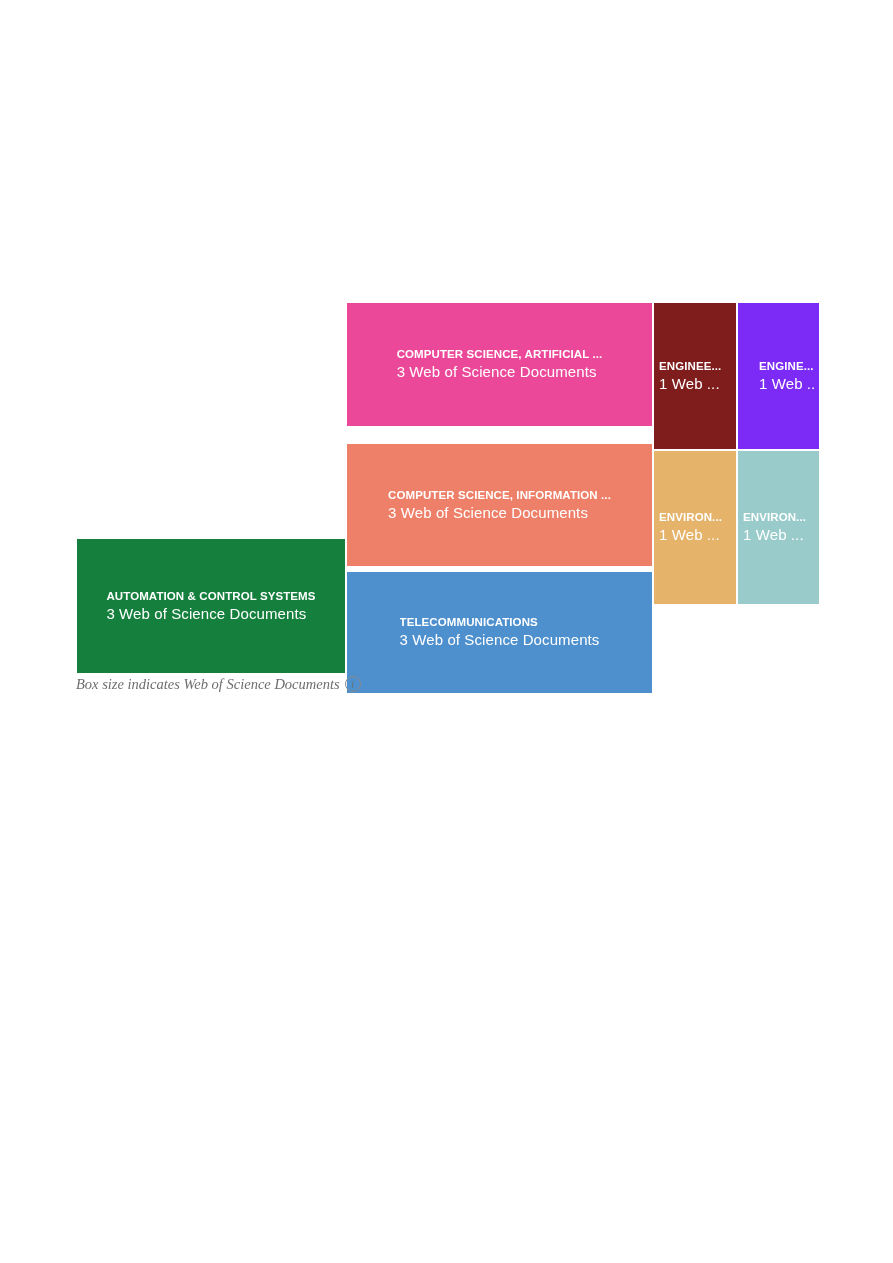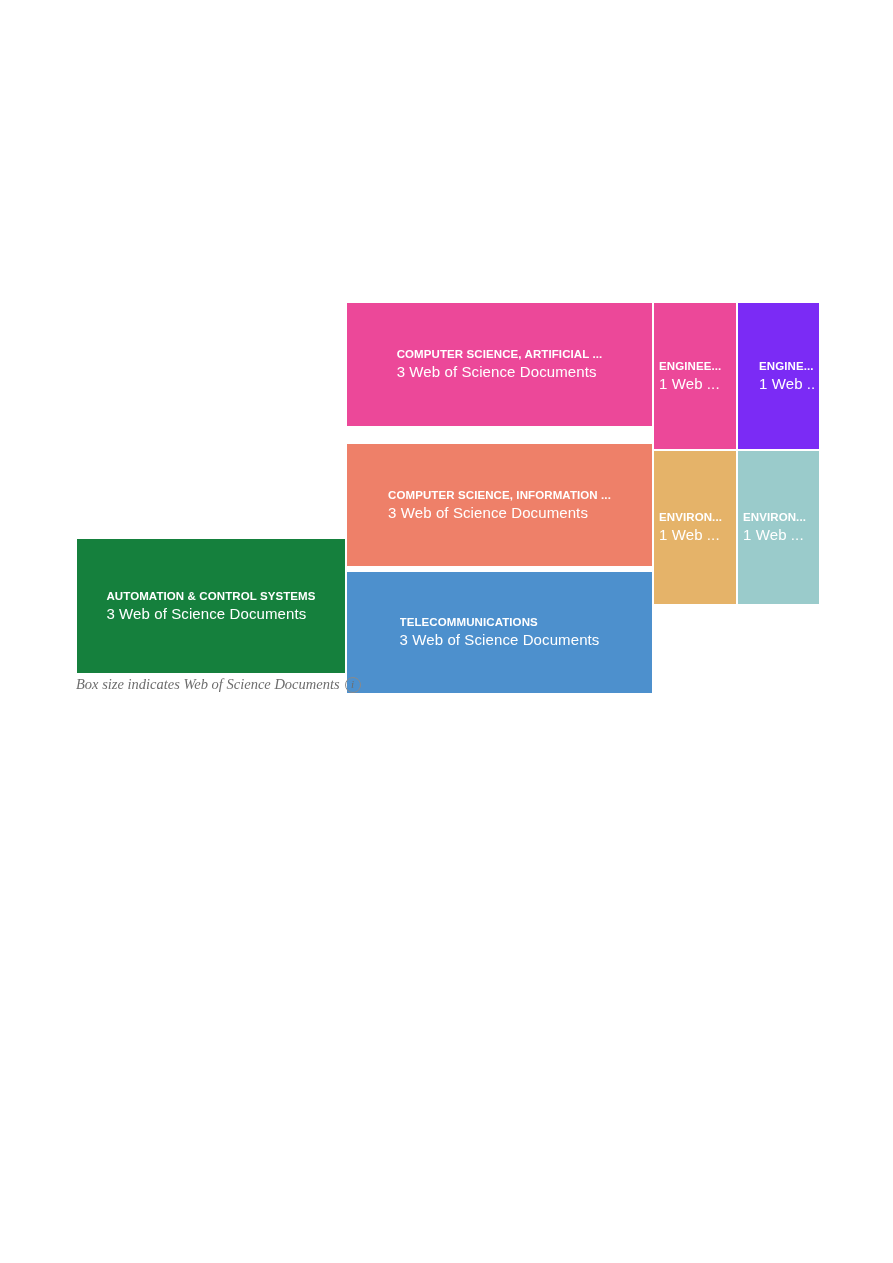--- a/index.html
+++ b/index.html
@@ -70,21 +70,21 @@
   .tile.align-left .tile-inner {
     text-align: left;
     padding: 0 5px;
   }
 
   #figure-caption {
     position: absolute;
     left: 76px;
     top: 676px;
     display: flex;
-    align-items: center;
+    align-items: flex-start;
     gap: 5px;
     font-family: "Liberation Serif", serif;
     font-style: italic;
     font-size: 14.5px;
     color: #6d6d6d;
     white-space: nowrap;
   }
 
   #caption-info-icon {
     display: inline-flex;
@@ -125,21 +125,21 @@
           <div class="tile-label">AUTOMATION &amp; CONTROL SYSTEMS</div>
           <div class="tile-value">3 Web of Science Documents</div>
         </div>
       </div>
       <div class="tile align-center" style="left: 270px; top: 249px; width: 307px; height: 123px; background: rgb(77, 144, 205); margin-top: 20px;">
         <div class="tile-inner">
           <div class="tile-label">TELECOMMUNICATIONS</div>
           <div class="tile-value">3 Web of Science Documents</div>
         </div>
       </div>
-      <div class="tile align-left" style="left: 577px; top: 0px; width: 84px; height: 148px; background: #ec4899;">
+      <div class="tile align-left" style="left: 577px; top: 0px; width: 84px; height: 148px; background: #7f1d1d;">
         <div class="tile-inner">
           <div class="tile-label">ENGINEE...</div>
           <div class="tile-value">1 Web ...</div>
         </div>
       </div>
       <div class="tile align-left" style="left: 661px; top: 0px; width: 83px; height: 148px; background: rgb(123, 43, 245); padding-left: 16px;">
         <div class="tile-inner">
           <div class="tile-label">ENGINE...</div>
           <div class="tile-value">1 Web ...</div>
         </div>

